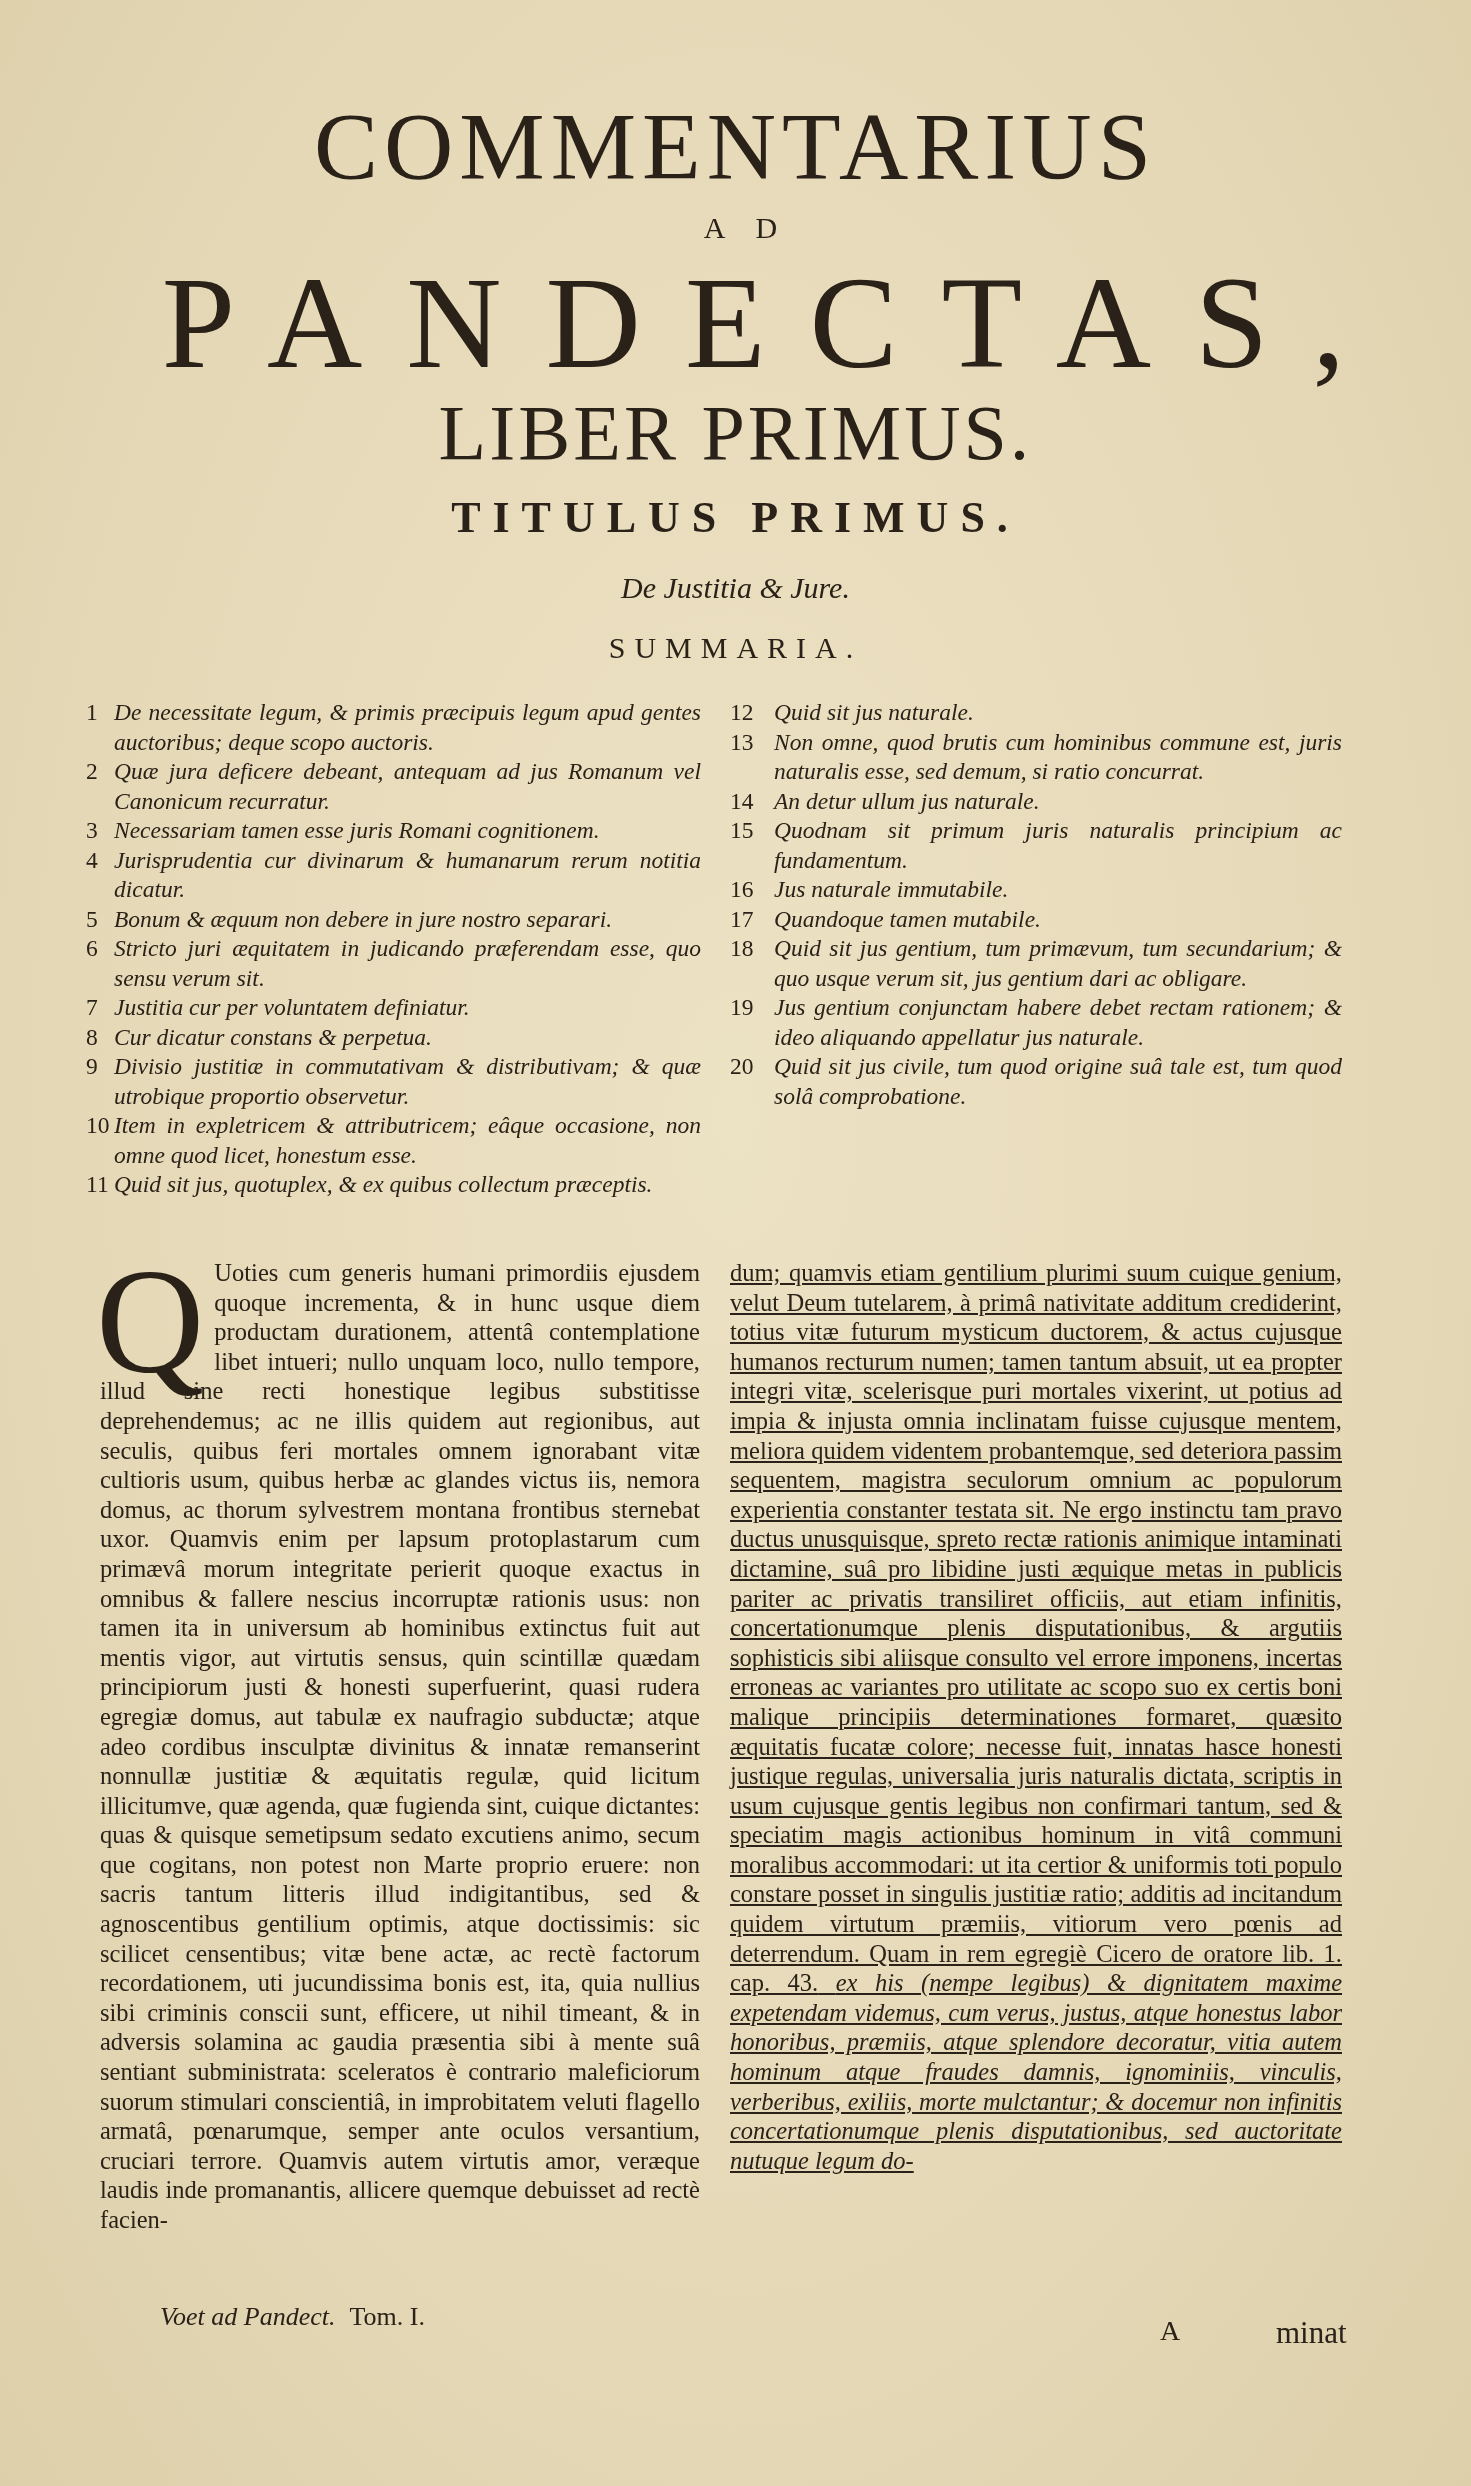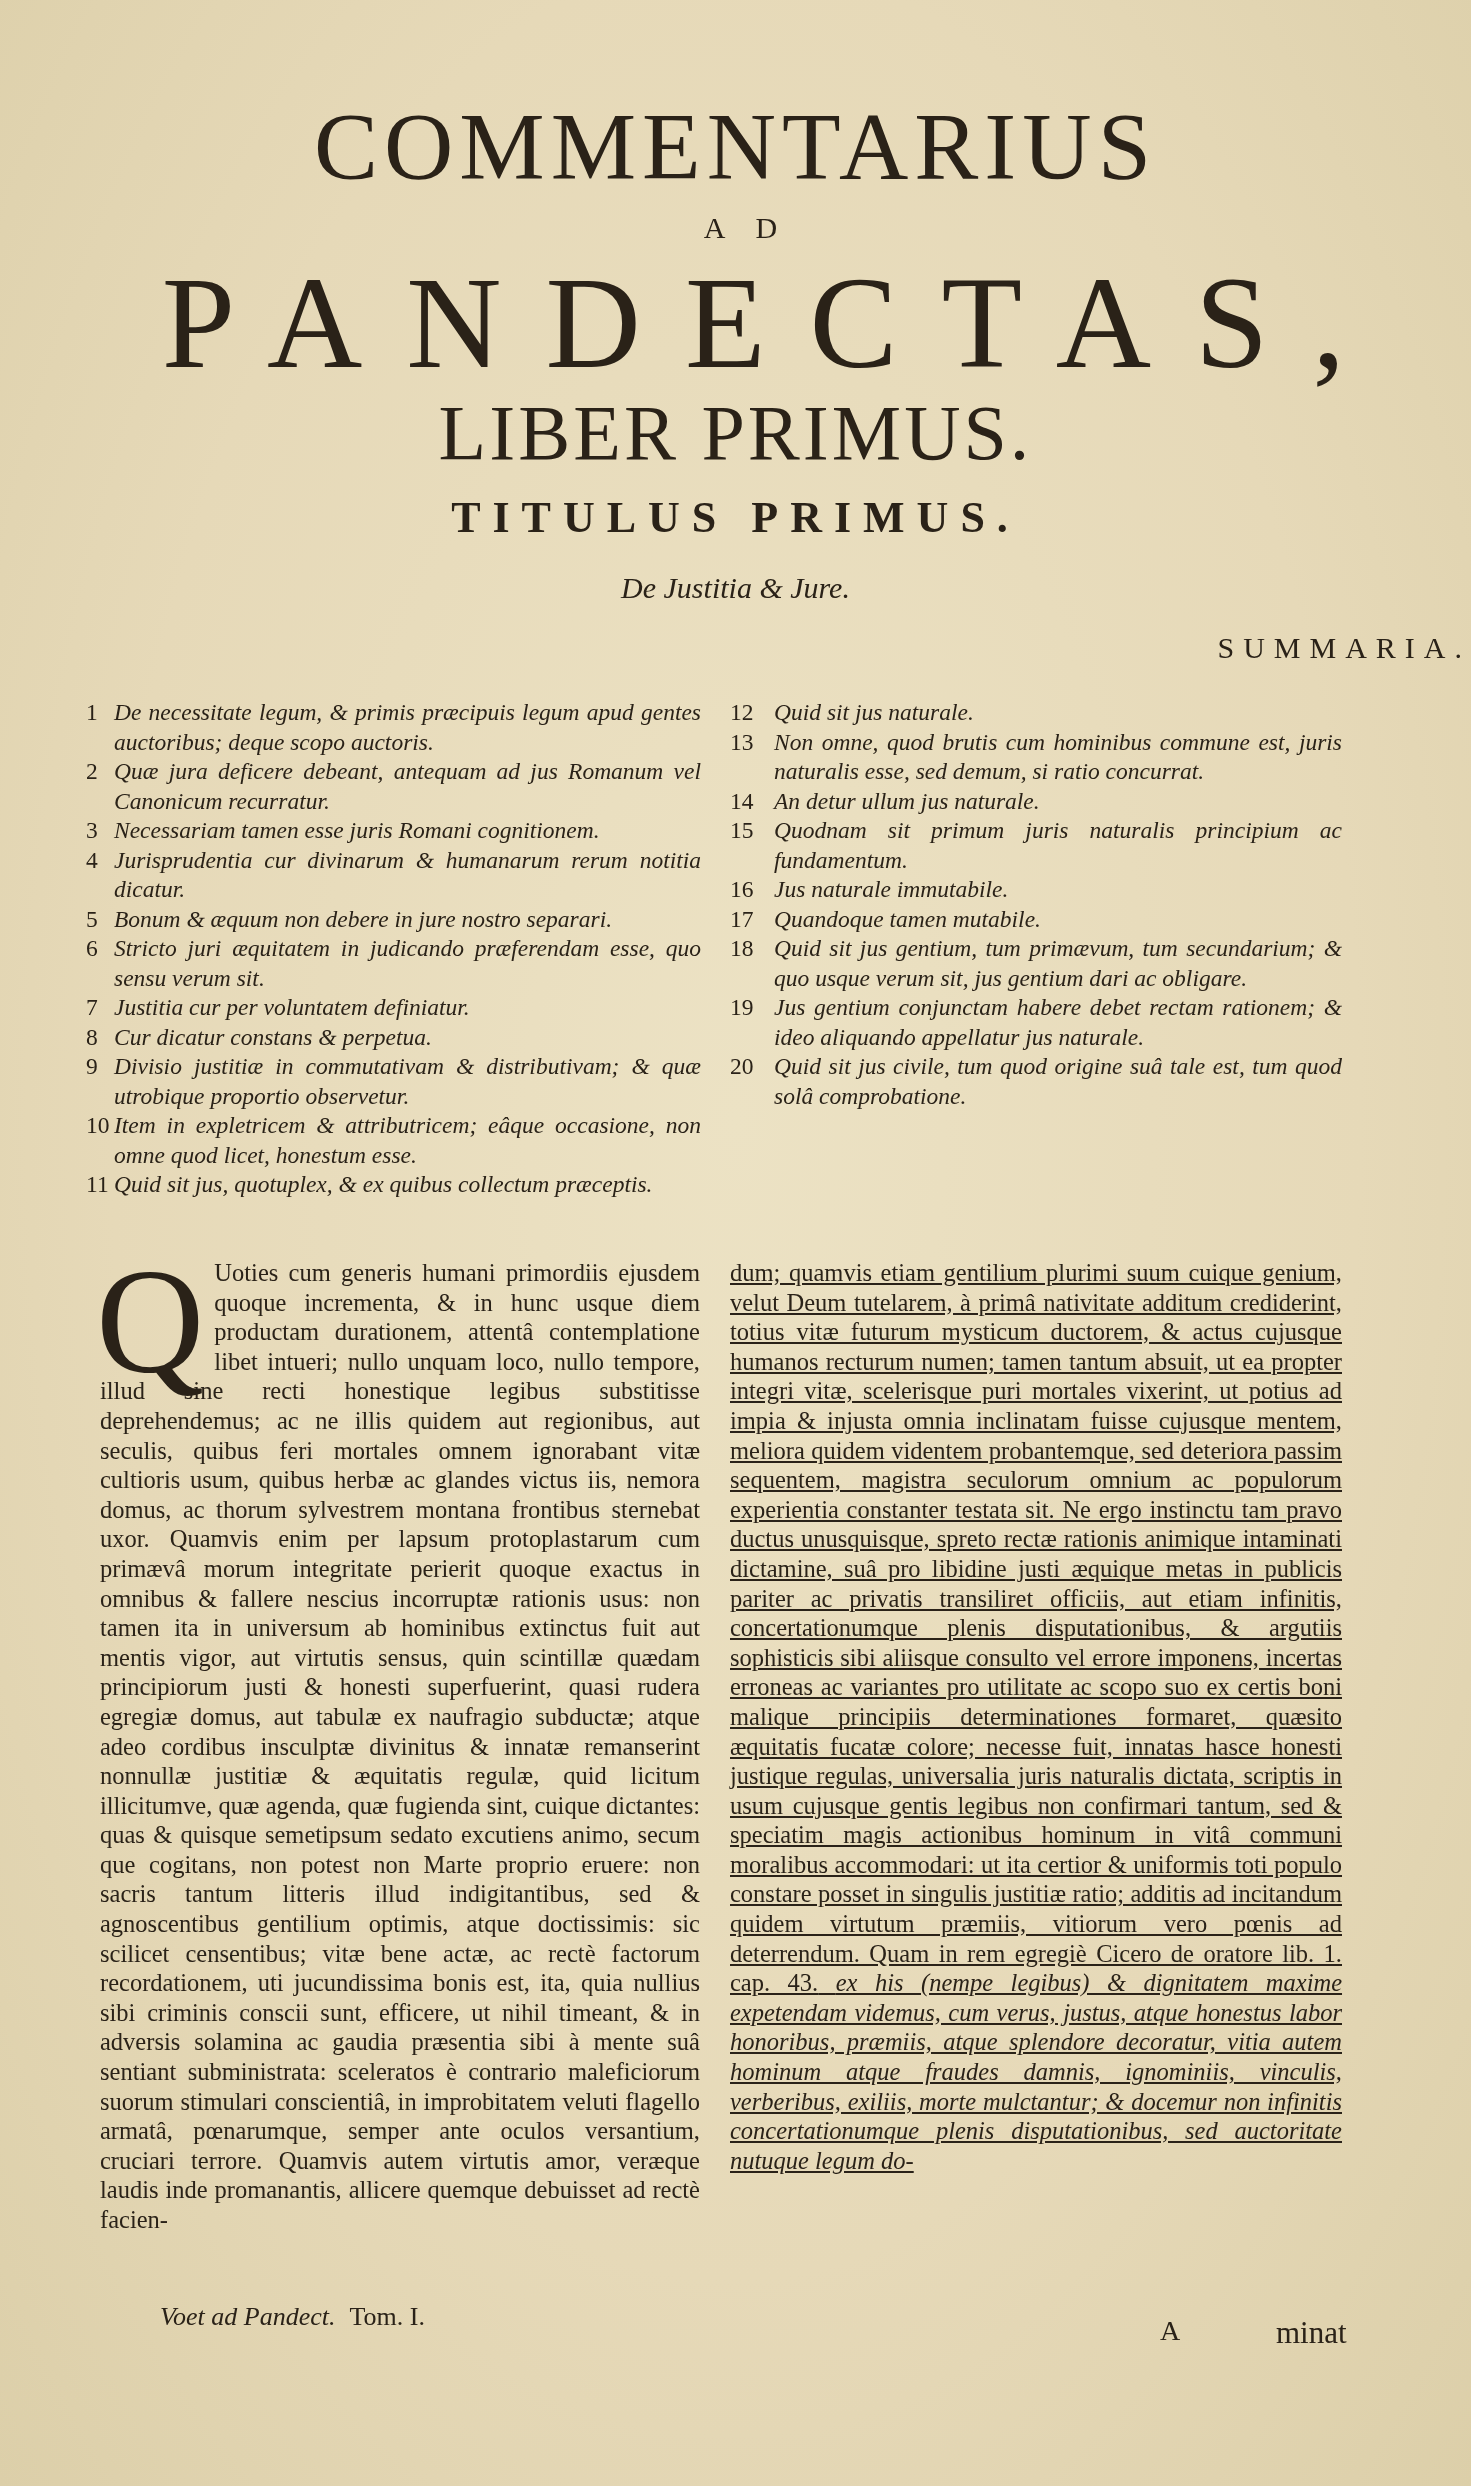--- a/index.html
+++ b/index.html
@@ -7,21 +7,21 @@
     font-family:"Liberation Serif","DejaVu Serif",serif;color:#2a2218;}
   .page{position:absolute;left:0;top:0;width:1471px;height:2486px;
     background:radial-gradient(ellipse at 50% 45%, #ece2c4 0%, #e6d9b8 60%, #dccfa9 100%);}
   .center{position:absolute;left:0;width:1471px;text-align:center;}
   #t1{top:92px;font-size:96px;letter-spacing:6px;line-height:110px;}
   #t2{top:208px;font-size:30px;letter-spacing:30px;line-height:40px;padding-left:20px;}
   #t3{top:248px;font-size:132px;letter-spacing:44px;line-height:150px;padding-left:40px;}
   #t4{top:388px;font-size:78px;letter-spacing:3px;line-height:90px;}
   #t5{top:492px;font-size:44px;letter-spacing:12px;line-height:52px;font-weight:bold;}
   #t6{top:568px;font-size:30px;font-style:italic;line-height:40px;}
-  #t7{top:628px;font-size:30px;letter-spacing:9px;line-height:40px;text-align:right;}
+  #t7{top:628px;font-size:30px;letter-spacing:9px;line-height:40px;}
   .summ{position:absolute;top:698px;font-size:23.5px;font-style:italic;line-height:29.5px;}
   #summ-left{left:86px;width:615px;}
   #summ-right{left:730px;width:612px;}
   .s-item{display:flex;text-align:justify;}
   .s-num{font-style:normal;width:28px;flex:none;}
   .s-right .s-num{width:44px;}
   .s-text{flex:1;text-align:justify;}
   .body-col{position:absolute;top:1258px;font-size:24.5px;line-height:29.6px;text-align:justify;}
   #body-left{left:100px;width:600px;}
   #body-right{left:730px;width:612px;text-decoration:underline;}

